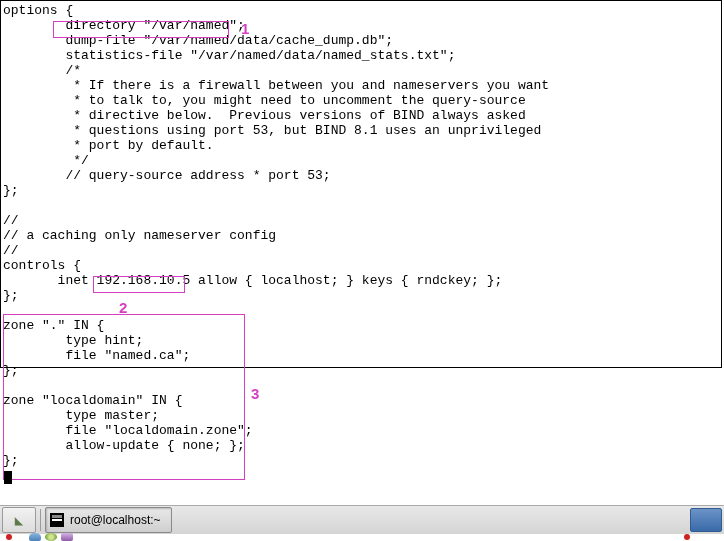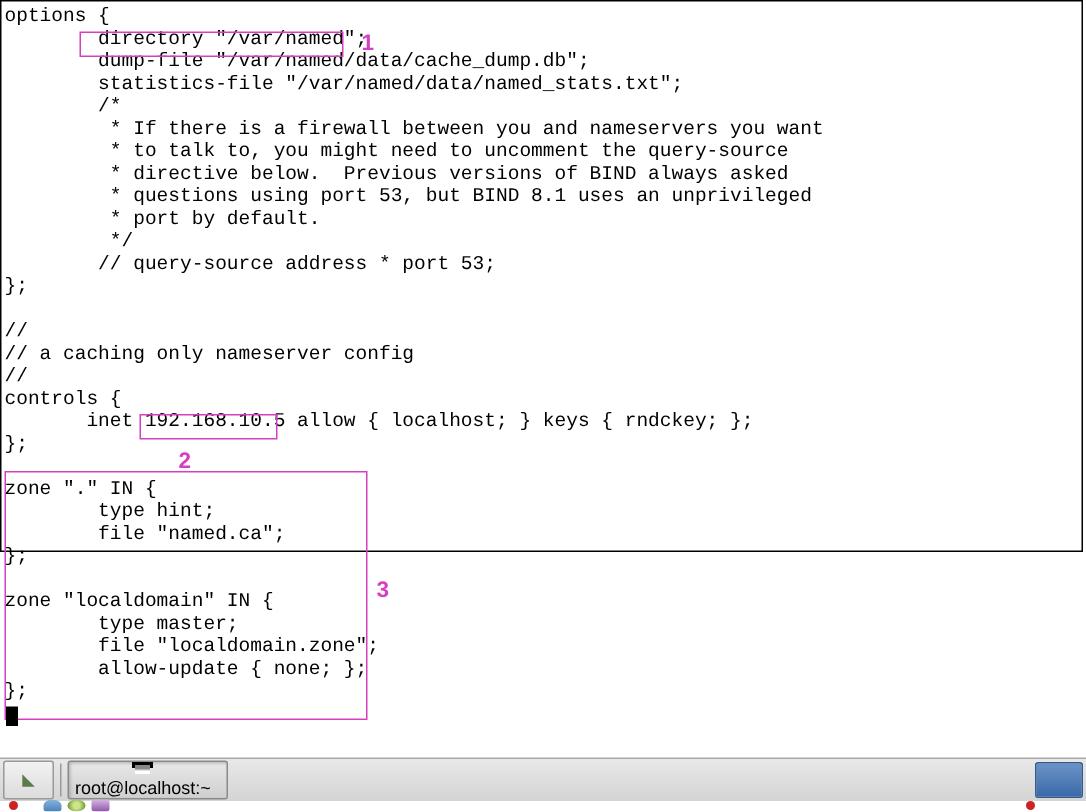--- a/index.html
+++ b/index.html
@@ -77,21 +77,20 @@
   .task-btn {
     height: 24px;
     background: linear-gradient(#f5f5f5, #dedede);
     border: 1px solid #8a8a8a;
     border-radius: 2px;
     display:flex;
     align-items:center;
     padding: 0 10px 0 4px;
     gap:6px;
     box-shadow: inset 1px 1px 0 rgba(255,255,255,0.8);
-    flex-direction: column;
   }
   .task-btn.active {
      background: linear-gradient(#e8e8e8, #cfcfcf);
      box-shadow: inset 1px 1px 2px rgba(0,0,0,0.2);
   }
   .task-btn .ticon {
     width:14px;height:14px;background:#000;position:relative;
   }
   .task-btn .ticon::after{
     content:"";position:absolute;left:2px;top:6px;width:10px;height:2px;background:#fff;

